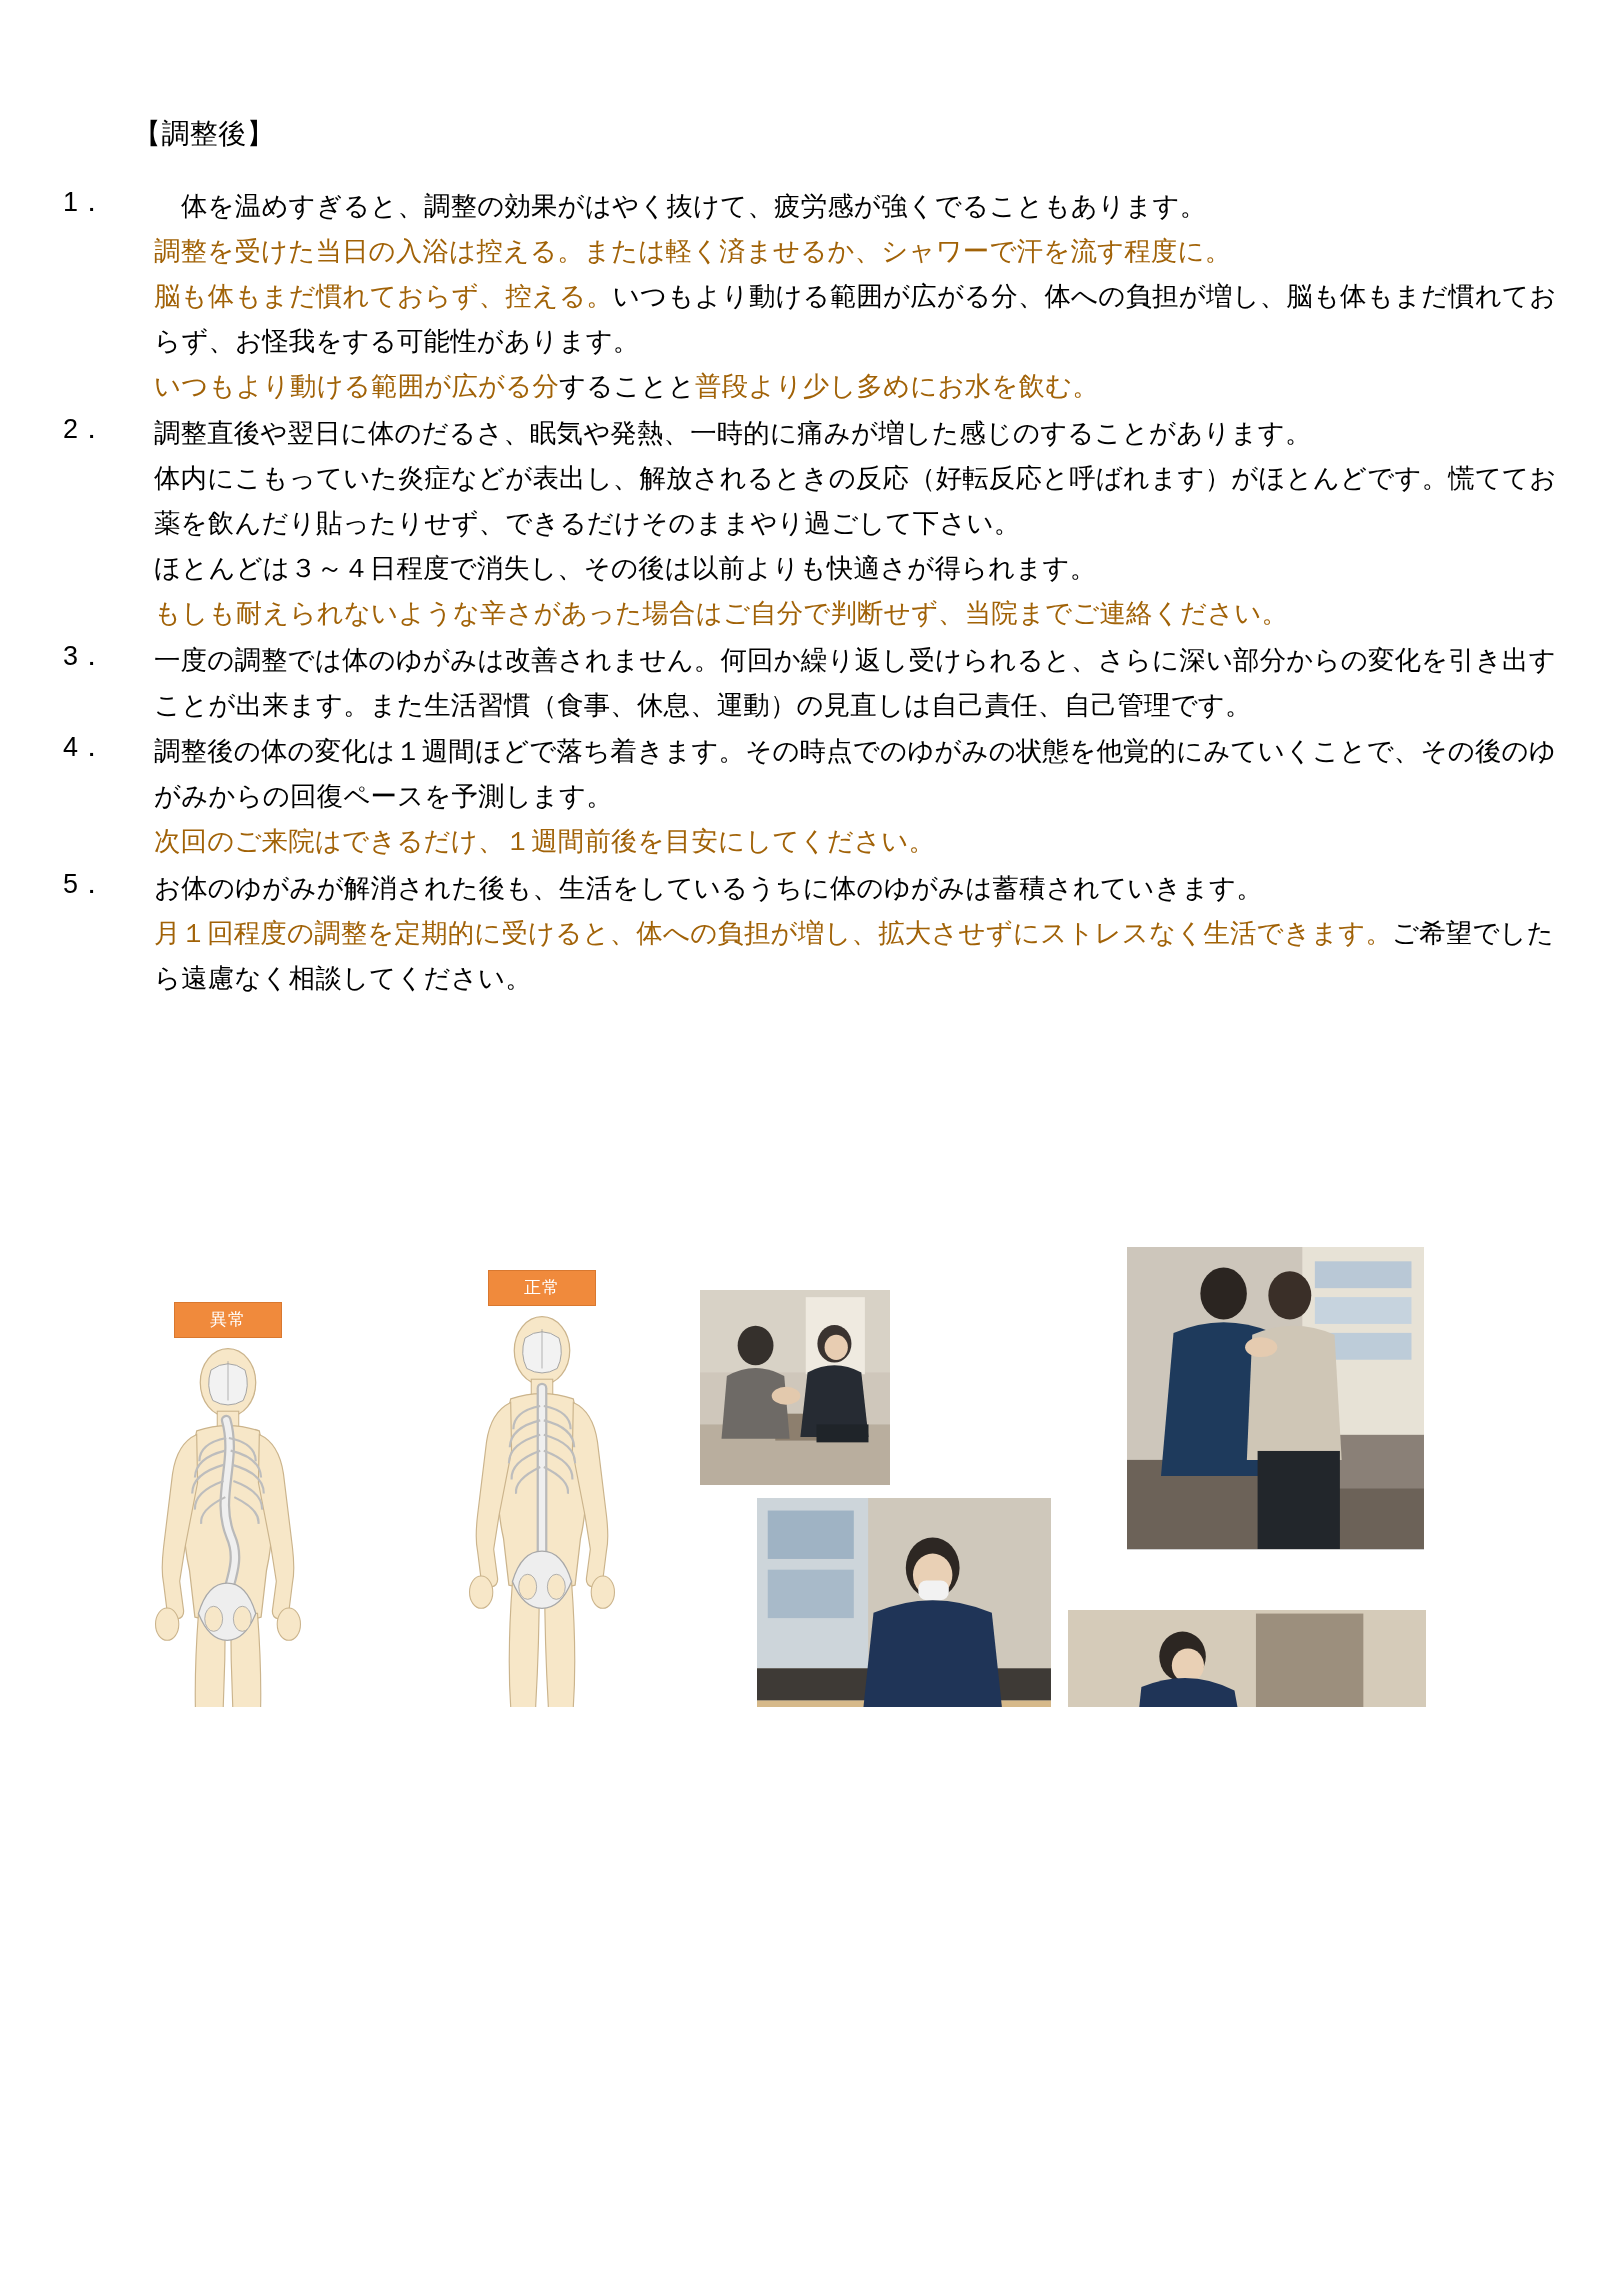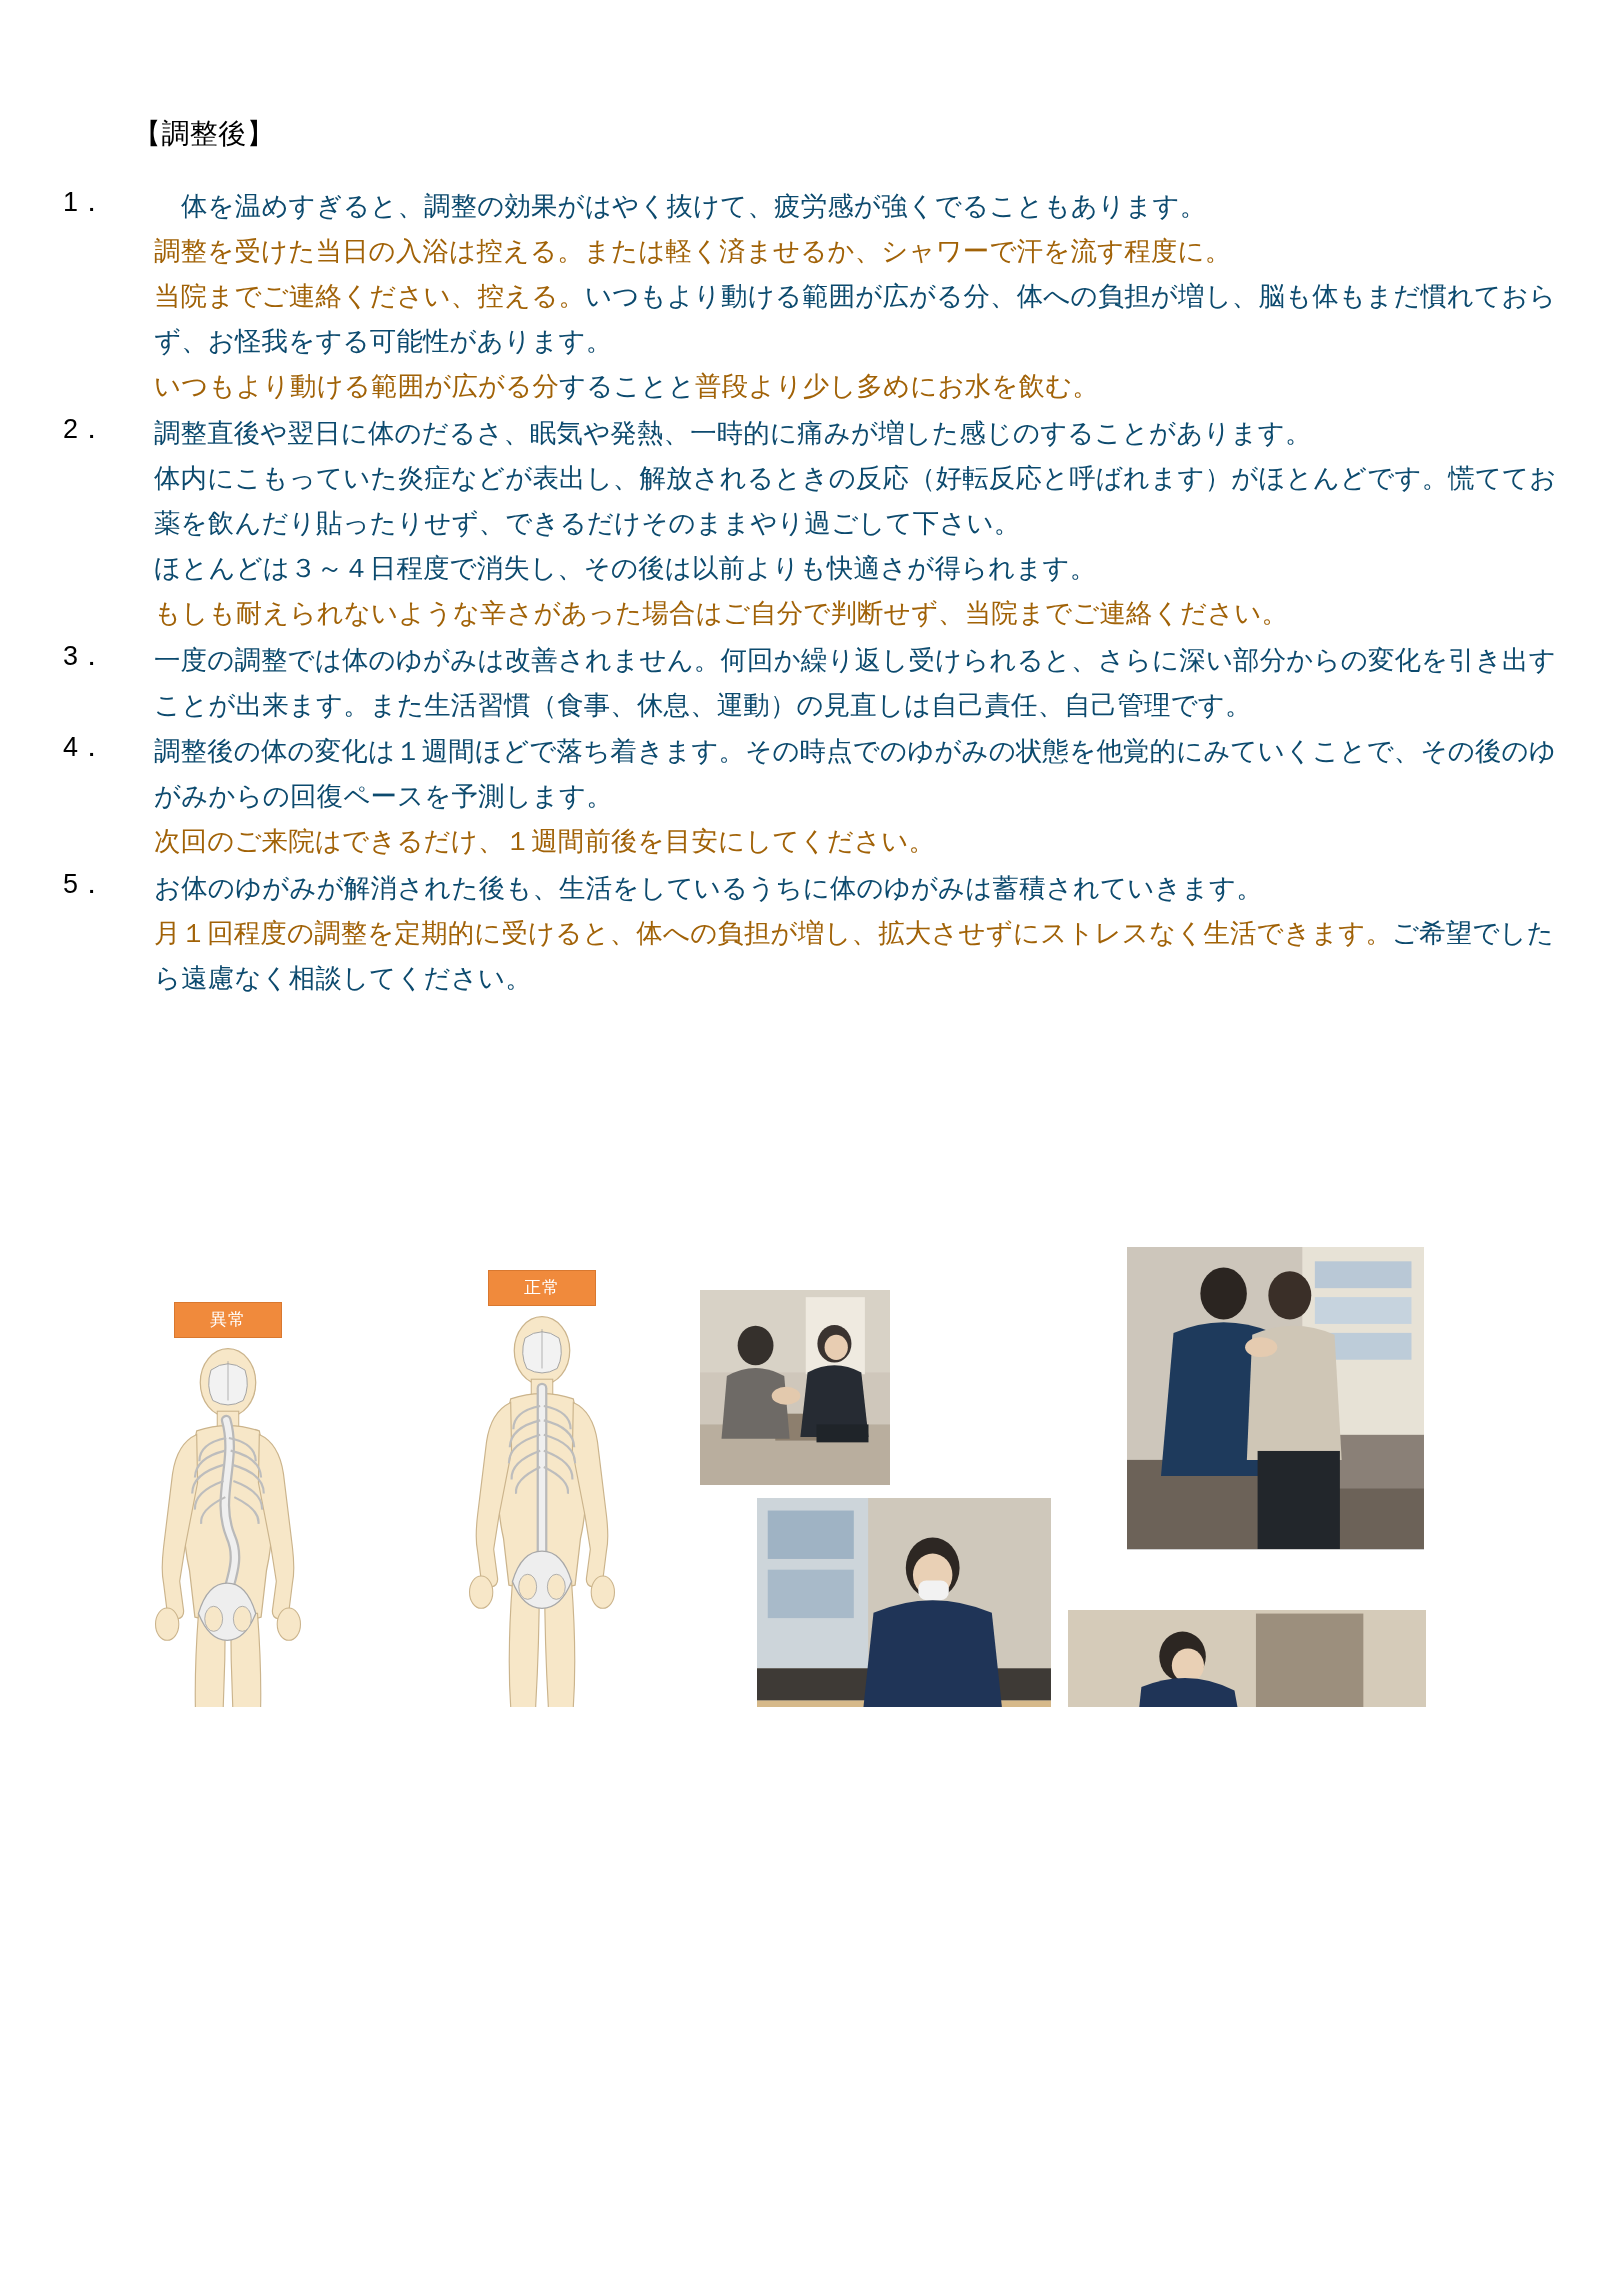--- a/index.html
+++ b/index.html
@@ -55,21 +55,21 @@
     font-size: 27px;
     text-align: left;
     letter-spacing: 0;
   }
   .line {
     font-size: 26.4px;
     line-height: 45px;
     letter-spacing: 0.2px;
     white-space: pre-wrap;
   }
-  .black { color: #0c4a6e; }
+  .black { color: #000000; }
   .red { color: #a16207; }
   .first-indent {
     text-indent: 27px;
   }
 
   
   .figures {
     position: absolute;
     left: 0;
     top: 1245px;
@@ -146,21 +146,21 @@
   <div class="doc-body">
 
     <div class="heading">【調整後】</div>
 
     <ol class="items">
 
       <li>
         <span class="num">1．</span>
         <div class="line black first-indent">体を温めすぎると、調整の効果がはやく抜けて、疲労感が強くでることもあります。</div>
         <div class="line red">調整を受けた当日の入浴は控える。または軽く済ませるか、シャワーで汗を流す程度に。</div>
-        <div class="line"><span class="red">当院までご連絡ください、控える。</span><span class="black">いつもより動ける範囲が広がる分、体への負担が増し、脳も体もまだ慣れておらず、お怪我をする可能性があります。</span></div>
+        <div class="line"><span class="red">脳も体もまだ慣れておらず、控える。</span><span class="black">いつもより動ける範囲が広がる分、体への負担が増し、脳も体もまだ慣れておらず、お怪我をする可能性があります。</span></div>
         <div class="line"><span class="red">いつもより動ける範囲が広がる分</span><span class="black">することと</span><span class="red">普段より少し多めにお水を飲む。</span></div>
       </li>
 
       <li>
         <span class="num">2．</span>
         <div class="line black">調整直後や翌日に体のだるさ、眠気や発熱、一時的に痛みが増した感じのすることがあります。</div>
         <div class="line black">体内にこもっていた炎症などが表出し、解放されるときの反応（好転反応と呼ばれます）がほとんどです。慌ててお薬を飲んだり貼ったりせず、できるだけそのままやり過ごして下さい。</div>
         <div class="line black">ほとんどは３～４日程度で消失し、その後は以前よりも快適さが得られます。</div>
         <div class="line red">もしも耐えられないような辛さがあった場合はご自分で判断せず、当院までご連絡ください。</div>
       </li>

